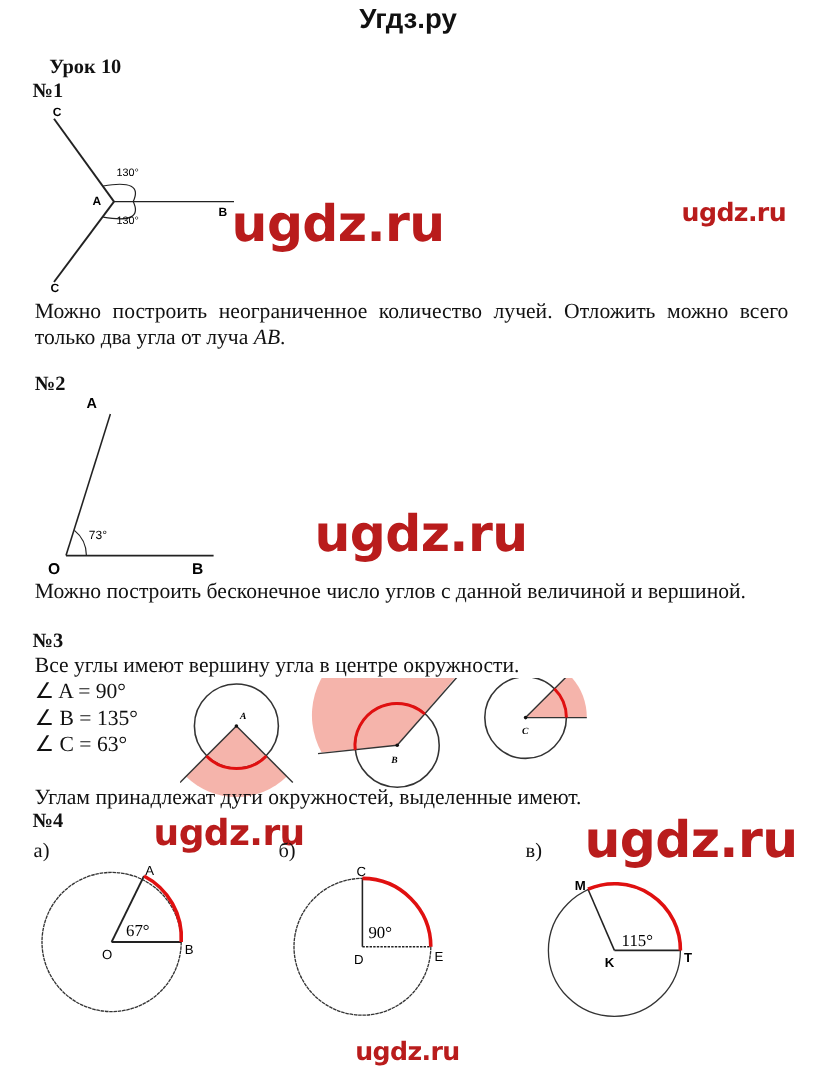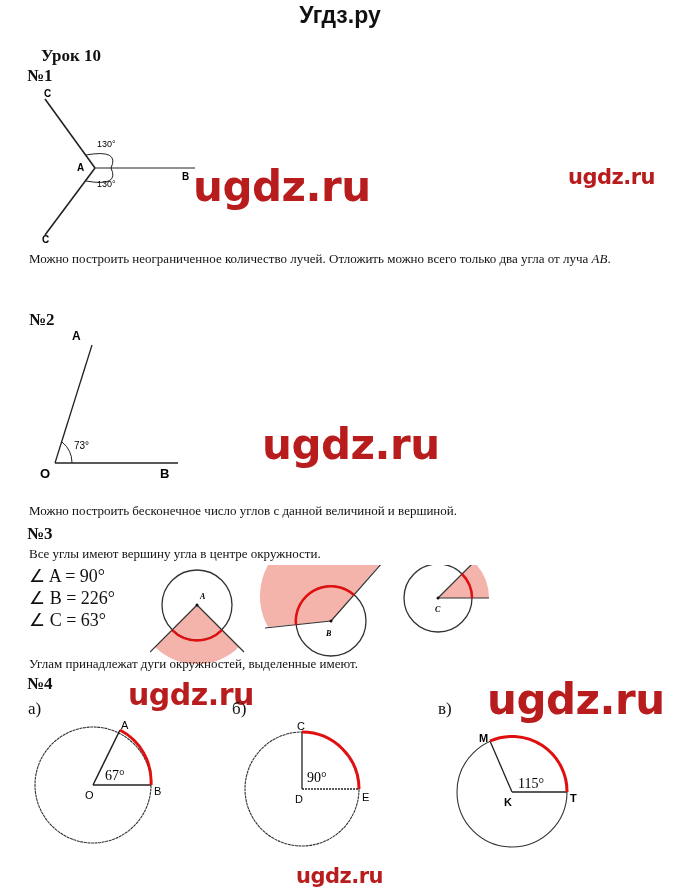--- a/index.html
+++ b/index.html
@@ -3,21 +3,21 @@
 <meta charset="utf-8">
 <style>
   html, body { margin: 0; padding: 0; background: #ffffff; }
   body { width: 680px; height: 895px; position: relative; overflow: hidden;
          font-family: "Liberation Serif", serif; color: #111; }
   .abs { position: absolute; }
   .site-title { left: 0; width: 680px; top: 2px; text-align: center;
                 font-family: "Liberation Sans", sans-serif; font-size: 23px; font-weight: bold; color: #111; }
   .lesson { font-weight: bold; font-size: 17px; }
   .num { font-weight: bold; font-size: 17px; }
-  .para { font-size: 13px; line-height: 22px; text-align: justify; }
+  .para { font-size: 18px; line-height: 22px; text-align: justify; }
   .wm { font-family: "DejaVu Sans", sans-serif; font-weight: bold; color: #b91c1c; letter-spacing: -0.5px; }
   .wm-big { font-size: 42px; }
   .wm-mid { font-size: 30px; }
   .wm-small { font-size: 21px; }
   .angle-line { font-size: 18px; line-height: 22px; }
   .label-sub { font-size: 17px; }
   svg text { font-family: "Liberation Sans", sans-serif; }
   .svg-serif { font-family: "Liberation Serif", serif; }
 </style>
 </head>
@@ -56,28 +56,28 @@
   <line x1="35" y1="138" x2="158" y2="138" stroke="#222" stroke-width="1.6"></line>
   <path d="M 42 117 Q 52 125 52 138" fill="none" stroke="#222" stroke-width="1"></path>
   <text x="52" y="15" font-size="12" font-weight="bold">A</text>
   <text x="54" y="124" font-size="10">73°</text>
   <text x="20" y="153" font-size="13" font-weight="bold">O</text>
   <text x="140" y="153" font-size="13" font-weight="bold">B</text>
 </svg>
 
 <div class="abs wm wm-big" style="left:262px;top:420px;">ugdz.ru</div>
 
-<div class="abs para" style="left:29px;top:481px;margin-top:19px;">Можно построить бесконечное число углов с данной величиной и вершиной.</div>
+<div class="abs para" style="left:29px;top:481px;">Можно построить бесконечное число углов с данной величиной и вершиной.</div>
 
 <div class="abs num" style="left:27px;top:524px;">№3</div>
 <div class="abs para" style="left:29px;top:543px;">Все углы имеют вершину угла в центре окружности.</div>
 
 <div class="abs" style="left:29px;top:565px;">
   <div class="angle-line">∠ A = 90°</div>
-  <div class="angle-line">∠ B = 226°</div>
+  <div class="angle-line">∠ B = 135°</div>
   <div class="angle-line">∠ C = 63°</div>
 </div>
 
 <svg class="abs" style="left:150px;top:565px;" width="400" height="105">
 
   <g>
     <path d="M 47 40 L 5 82 A 60 60 0 0 0 89 82 Z" fill="#f3a79c" opacity="0.85"></path>
     <circle cx="47" cy="40" r="35" fill="none" stroke="#333" stroke-width="1.3"></circle>
     <line x1="47" y1="40" x2="0" y2="87" stroke="#333" stroke-width="1.2"></line>
     <line x1="47" y1="40" x2="94" y2="87" stroke="#333" stroke-width="1.2"></line>

